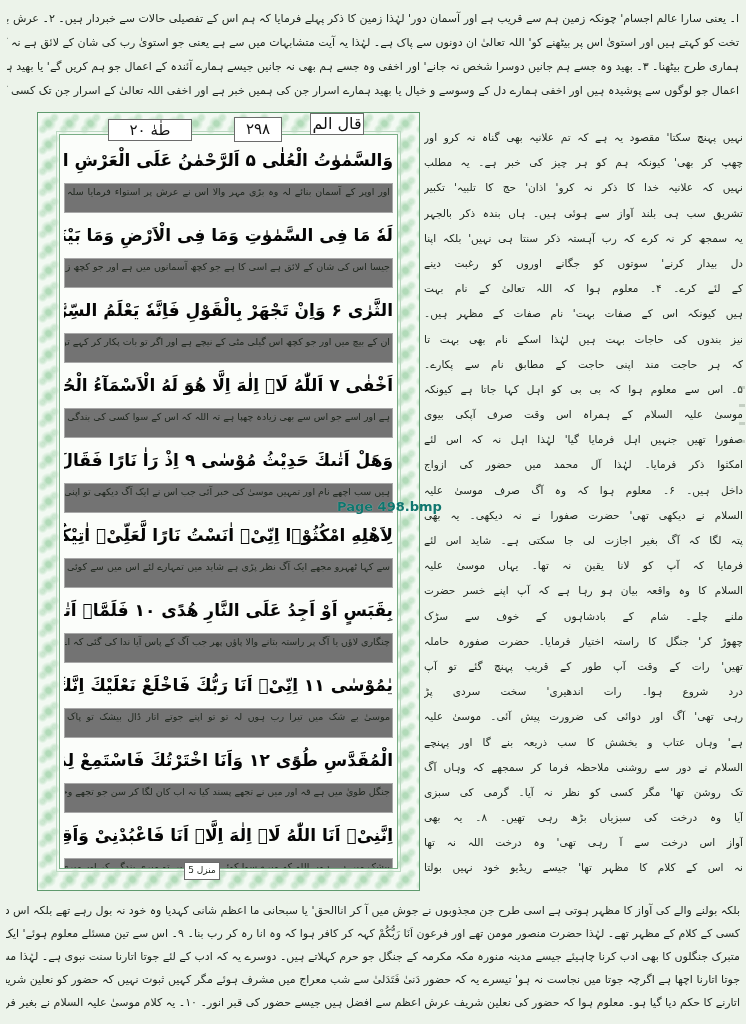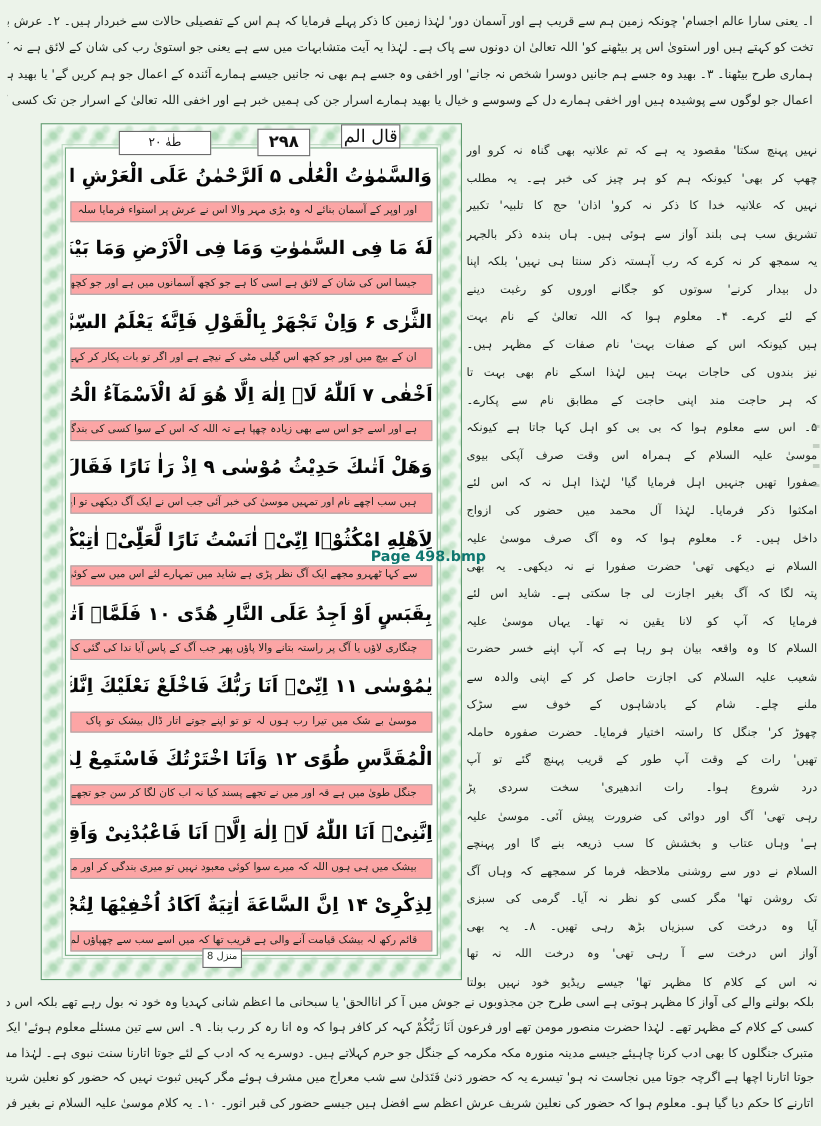--- a/index.html
+++ b/index.html
@@ -34,33 +34,33 @@
     display:flex;flex-direction:column;justify-content:space-between;
     padding:3px 4px;overflow:hidden;
   }
   .pair{display:flex;flex-direction:column;}
   .arabic{
     height:45px;line-height:45px;font-size:17px;font-weight:700;color:#060606;
     direction:rtl;white-space:nowrap;overflow:hidden;
     text-align:justify;text-align-last:justify;text-justify:inter-word;
   }
   .urdu-strip{
-    box-sizing:border-box;height:19px;line-height:16px;padding:0 13px;
-    border:1px solid #a8a8a8;background:#fca5a5;
+    box-sizing:border-box;height:30px;line-height:16px;padding:0 2px;
+    border:1px solid #a8a8a8;background:#737373;
     font-size:9.5px;color:#20281f;
     direction:rtl;white-space:nowrap;overflow:hidden;
     text-align:justify;text-align-last:justify;text-justify:inter-word;
   }
   
   .hdr-box{
     position:absolute;background:#ffffff;border:1px solid #6b6b6b;
     direction:rtl;text-align:center;color:#111;overflow:hidden;
   }
-  .hdr-surah{left:70px;top:6px;width:82px;height:20px;line-height:20px;font-size:11px;}
-  .hdr-page{left:196px;top:4px;width:46px;height:23px;line-height:23px;font-size:15px;font-weight:700;}
+  .hdr-surah{left:70px;top:6px;width:82px;height:20px;line-height:20px;font-size:15px;}
+  .hdr-page{left:196px;top:4px;width:46px;height:23px;line-height:23px;font-size:15px;font-weight:400;}
   .hdr-juz{left:272px;top:0px;width:52px;height:20px;line-height:20px;font-size:16px;}
   .manzil-box{
     position:absolute;left:146px;top:749px;width:34px;height:16px;line-height:15px;
     background:#fff;border:1px solid #6b6b6b;font-size:9px;text-align:center;direction:rtl;overflow:hidden;
   }
   
   .side-block{position:absolute;left:424px;top:109px;width:319px;margin-top:16px;}
   .side-block .uline{height:25.2px;line-height:25.2px;font-size:10.5px;}
   
   .bottom-block{position:absolute;top:899px;left:6px;right:6px;}
@@ -144,21 +144,21 @@
         <div class="arabic">اِنَّنِىْۤ اَنَا اللّٰهُ لَاۤ اِلٰهَ اِلَّاۤ اَنَا فَاعْبُدْنِىْ وَاَقِمِ الصَّلٰوةَ</div>
         <div class="urdu-strip">بیشک میں ہی ہوں اللہ کہ میرے سوا کوئی معبود نہیں تو میری بندگی کر اور میری یاد کیلئے نماز</div>
       </div>
 
       <div class="pair">
         <div class="arabic">لِذِكْرِىْ ۱۴ اِنَّ السَّاعَةَ اٰتِيَةٌ اَكَادُ اُخْفِيْهَا لِتُجْزٰى كُلُّ</div>
         <div class="urdu-strip">قائم رکھ لہ بیشک قیامت آنے والی ہے قریب تھا کہ میں اسے سب سے چھپاؤں لم کہ</div>
       </div>
     </div>
 
-  <div class="manzil-box">منزل 8</div>
+  <div class="manzil-box">منزل 5</div>
 </div>
 
 <div class="side-block">
 
 <div class="uline">نہیں پہنچ سکتا' مقصود یہ ہے کہ تم علانیہ بھی گناہ نہ کرو اور</div>
     <div class="uline">چھپ کر بھی' کیونکہ ہم کو ہر چیز کی خبر ہے۔ یہ مطلب</div>
     <div class="uline">نہیں کہ علانیہ خدا کا ذکر نہ کرو' اذان' حج کا تلبیہ' تکبیر</div>
     <div class="uline">تشریق سب ہی بلند آواز سے ہوئی ہیں۔ ہاں بندہ ذکر بالجہر</div>
     <div class="uline">یہ سمجھ کر نہ کرے کہ رب آہستہ ذکر سنتا ہی نہیں' بلکہ اپنا</div>
     <div class="uline">دل بیدار کرنے' سوتوں کو جگانے اوروں کو رغبت دینے</div>
@@ -168,21 +168,20 @@
     <div class="uline">کہ ہر حاجت مند اپنی حاجت کے مطابق نام سے پکارے۔</div>
     <div class="uline">۵۔ اس سے معلوم ہوا کہ بی بی کو اہل کہا جاتا ہے کیونکہ</div>
     <div class="uline">موسیٰ علیہ السلام کے ہمراہ اس وقت صرف آپکی بیوی</div>
     <div class="uline">صفورا تھیں جنہیں اہل فرمایا گیا' لہٰذا اہل نہ کہ اس لئے</div>
     <div class="uline">امکثوا ذکر فرمایا۔ لہٰذا آل محمد میں حضور کی ازواج</div>
     <div class="uline">داخل ہیں۔ ۶۔ معلوم ہوا کہ وہ آگ صرف موسیٰ علیہ</div>
     <div class="uline">السلام نے دیکھی تھی' حضرت صفورا نے نہ دیکھی۔ یہ بھی</div>
     <div class="uline">پتہ لگا کہ آگ بغیر اجازت لی جا سکتی ہے۔ شاید اس لئے</div>
     <div class="uline">فرمایا کہ آپ کو لانا یقین نہ تھا۔ یہاں موسیٰ علیہ</div>
     <div class="uline">السلام کا وہ واقعہ بیان ہو رہا ہے کہ آپ اپنے خسر حضرت</div>
-    <div class="uline">شعیب علیہ السلام کی اجازت حاصل کر کے اپنی والدہ سے</div>
     <div class="uline">ملنے چلے۔ شام کے بادشاہوں کے خوف سے سڑک</div>
     <div class="uline">چھوڑ کر' جنگل کا راستہ اختیار فرمایا۔ حضرت صفورہ حاملہ</div>
     <div class="uline">تھیں' رات کے وقت آپ طور کے قریب پہنچ گئے تو آپ</div>
     <div class="uline">درد شروع ہوا۔ رات اندھیری' سخت سردی پڑ</div>
     <div class="uline">رہی تھی' آگ اور دوائی کی ضرورت پیش آئی۔ موسیٰ علیہ</div>
     <div class="uline">ہے' وہاں عتاب و بخشش کا سب ذریعہ بنے گا اور پہنچے</div>
     <div class="uline">السلام نے دور سے روشنی ملاحظہ فرما کر سمجھے کہ وہاں آگ</div>
     <div class="uline">تک روشن تھا' مگر کسی کو نظر نہ آیا۔ گرمی کی سبزی</div>
     <div class="uline">آیا وہ درخت کی سبزیاں بڑھ رہی تھیں۔ ۸۔ یہ بھی</div>
     <div class="uline">آواز اس درخت سے آ رہی تھی' وہ درخت اللہ نہ تھا</div>

